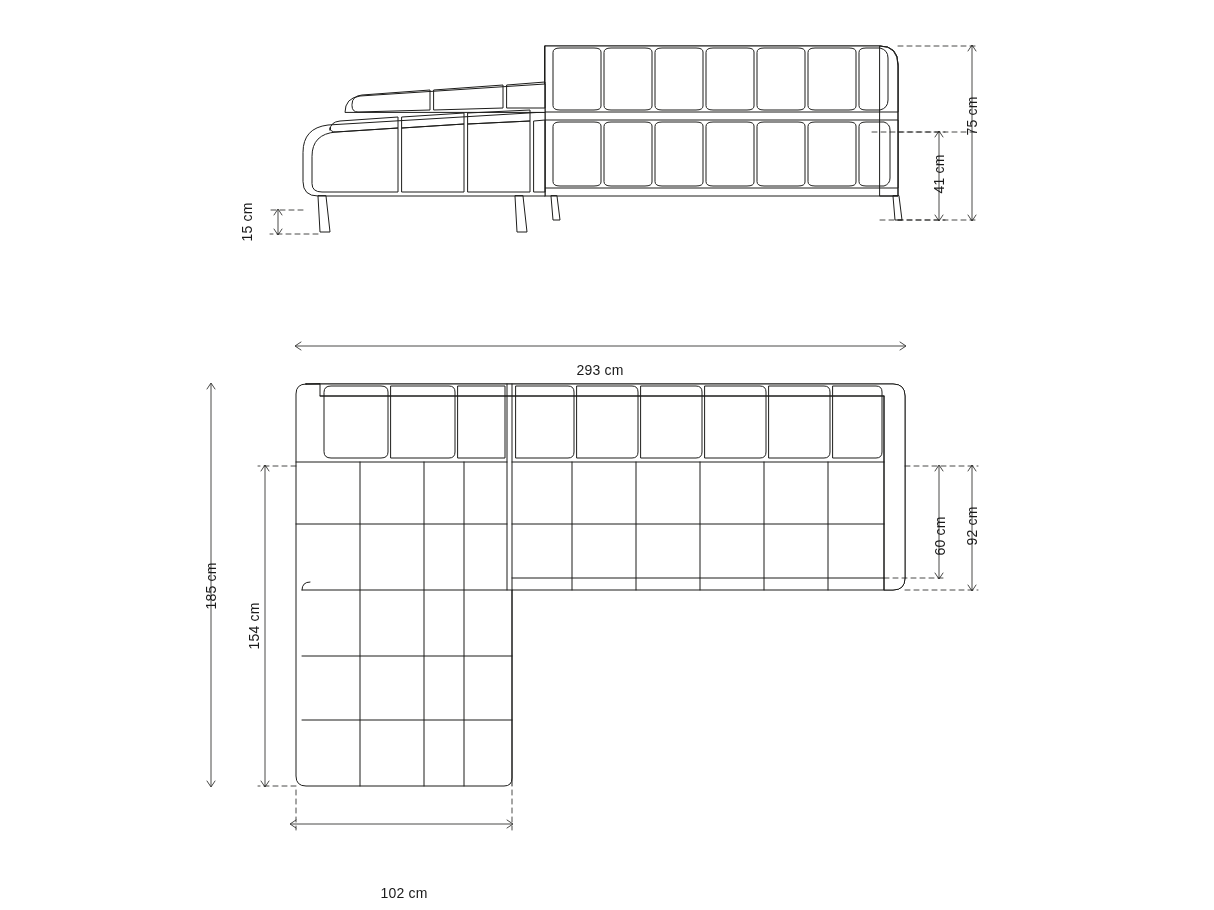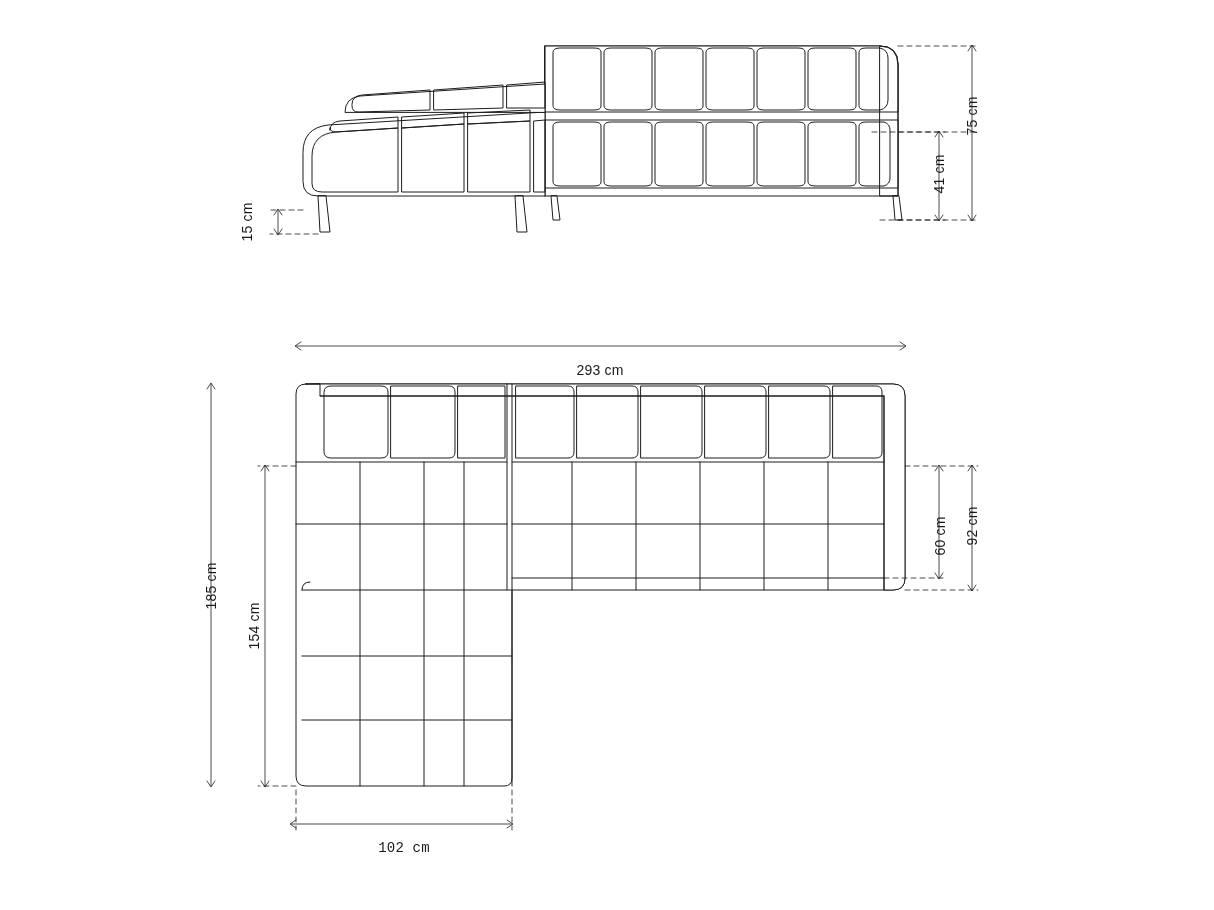--- a/index.html
+++ b/index.html
@@ -204,15 +204,15 @@
   <div class="dimlabel" style="left:600px; top:324px; transform:translateX(-50%);margin-top:38px;">293 cm</div>
 
   <div class="dimlabel vert" style="left:211px; top:578px; width:70px; text-align:center; margin-left:-35px;">185 cm</div>
 
   <div class="dimlabel vert" style="left:254px; top:618px; width:70px; text-align:center; margin-left:-35px;">154 cm</div>
 
   <div class="dimlabel vert" style="left:972px; top:518px; width:60px; text-align:center; margin-left:-30px;">92 cm</div>
 
   <div class="dimlabel vert" style="left:940px; top:528px; width:60px; text-align:center; margin-left:-30px;">60 cm</div>
 
-  <div class="dimlabel" style="left:404px; top:840px; transform:translateX(-50%);font-family:Liberation Mono, monospace;">102 cm</div>
+  <div class="dimlabel" style="left:404px; top:885px; transform:translateX(-50%);">102 cm</div>
 
 </div>
 
 </body></html>

